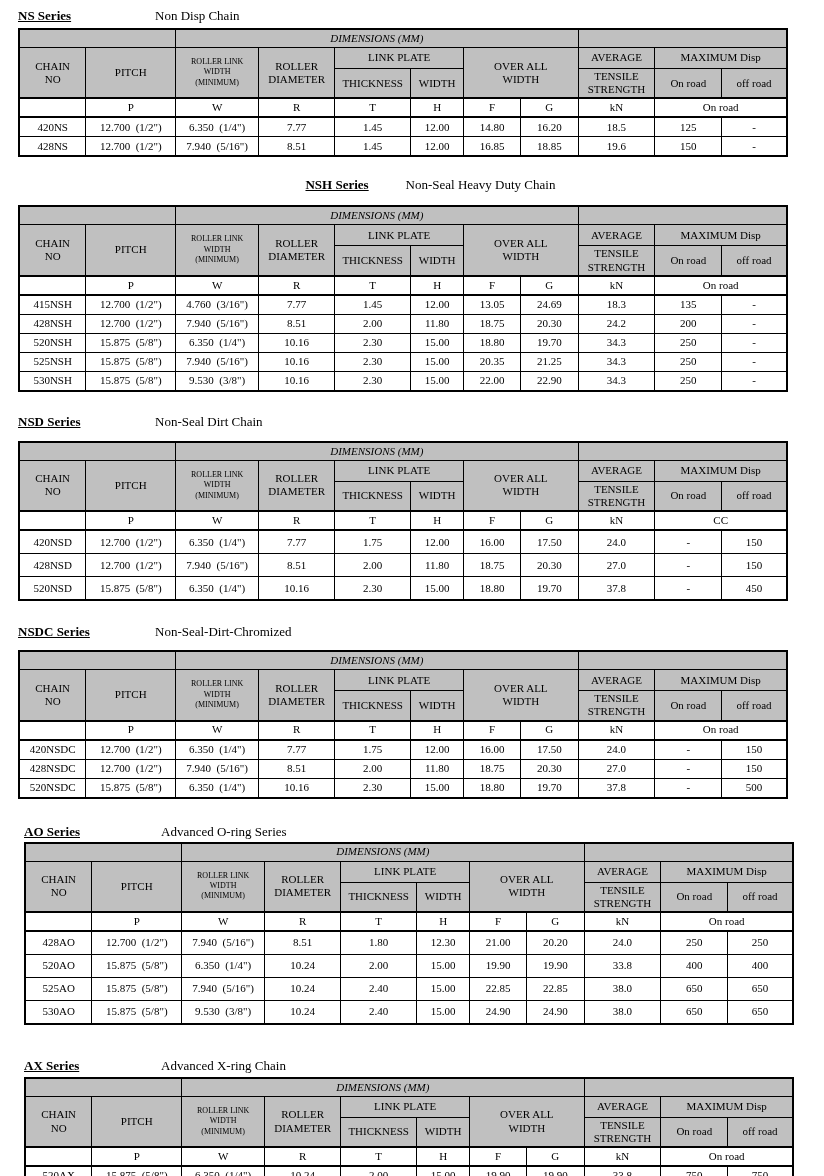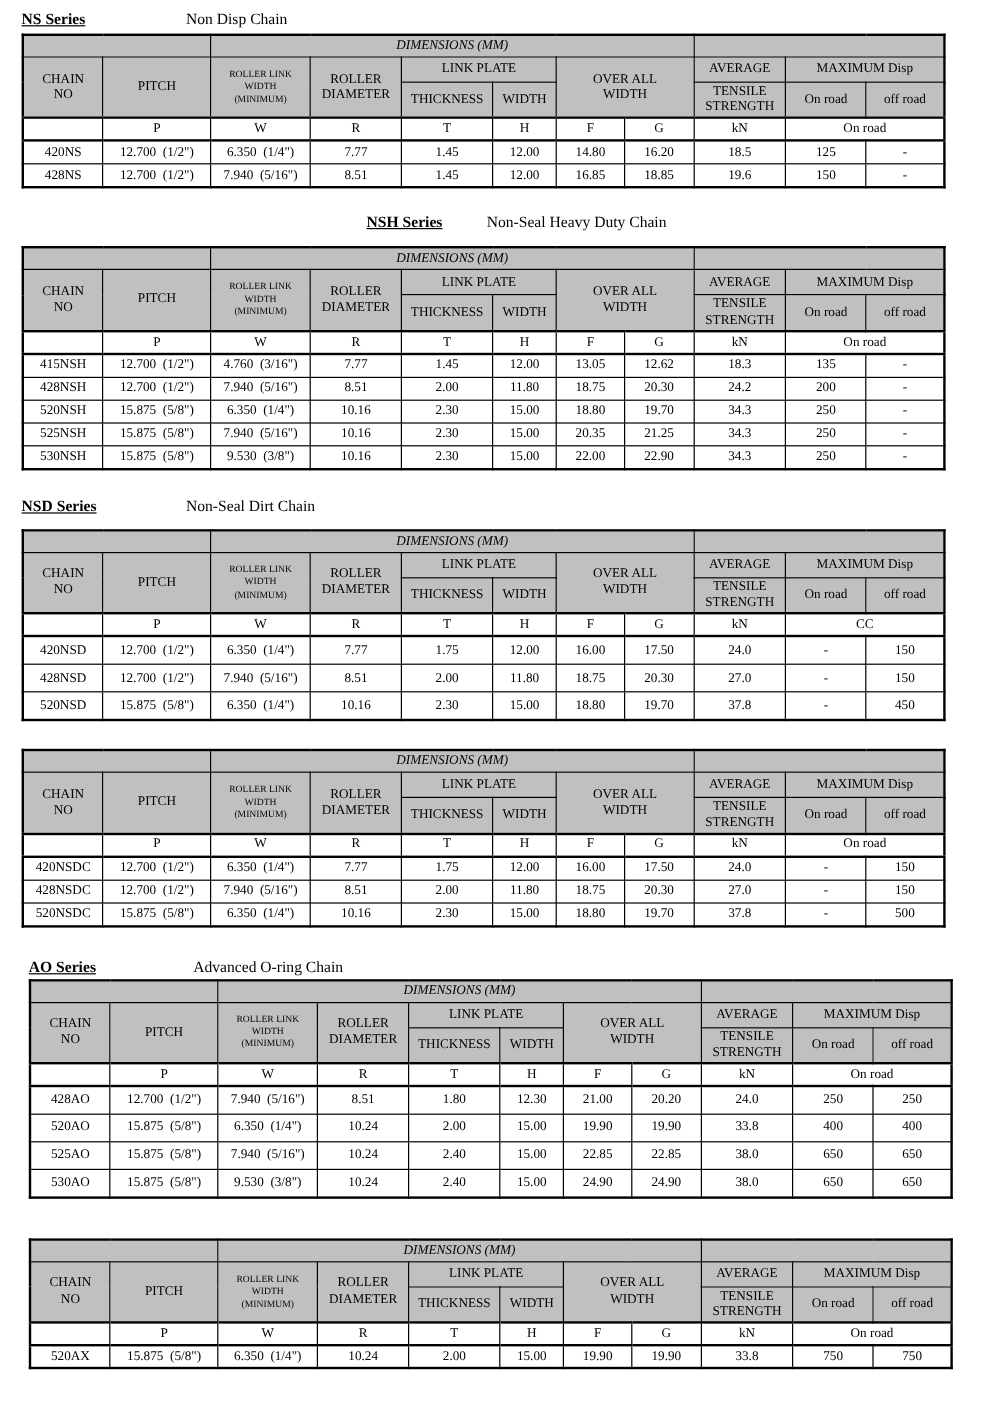--- a/index.html
+++ b/index.html
@@ -213,21 +213,21 @@
           <td colspan="2">On road</td>
         </tr>
       <tr class="drow">
             <td class="d">415NSH</td>
             <td class="d">12.700  (1/2")</td>
             <td class="d">4.760  (3/16")</td>
             <td class="d">7.77</td>
             <td class="d">1.45</td>
             <td class="d">12.00</td>
             <td class="d">13.05</td>
-            <td class="d">12.62</td>
+            <td class="d">24.69</td>
             <td class="d">18.3</td>
             <td class="d">135</td>
             <td class="d">-</td>
           </tr>
           <tr class="drow">
             <td class="d">428NSH</td>
             <td class="d">12.700  (1/2")</td>
             <td class="d">7.940  (5/16")</td>
             <td class="d">8.51</td>
             <td class="d">2.00</td>
@@ -379,20 +379,23 @@
             <td class="d">19.70</td>
             <td class="d">37.8</td>
             <td class="d">-</td>
             <td class="d">450</td>
           </tr>
         </tbody>
     </table>
   </section>
 
   <section class="series">
+    <div class="series-head">
+      <span class="series-name">NSDC Series</span><span class="series-sub">Non-Seal-Dirt-Chromized</span>
+    </div>
     <table class="spec">
       <colgroup>
         <col style="width:8.7%">
           <col style="width:11.7%">
           <col style="width:10.8%">
         <col style="width:9.9%">
           <col style="width:9.9%">
           <col style="width:6.9%">
         <col style="width:7.4%">
           <col style="width:7.5%">
@@ -481,21 +484,21 @@
             <td class="d">37.8</td>
             <td class="d">-</td>
             <td class="d">500</td>
           </tr>
         </tbody>
     </table>
   </section>
 
   <section class="series">
     <div class="series-head">
-      <span class="series-name">AO Series</span><span class="series-sub">Advanced O-ring Chain</span>
+      <span class="series-name">AO Series</span><span class="series-sub">Advanced O-ring Series</span>
     </div>
     <table class="spec">
       <colgroup>
         <col style="width:8.7%">
           <col style="width:11.7%">
           <col style="width:10.8%">
         <col style="width:9.9%">
           <col style="width:9.9%">
           <col style="width:6.9%">
         <col style="width:7.4%">
@@ -597,20 +600,23 @@
             <td class="d">24.90</td>
             <td class="d">38.0</td>
             <td class="d">650</td>
             <td class="d">650</td>
           </tr>
         </tbody>
     </table>
   </section>
 
   <section class="series">
+    <div class="series-head">
+      <span class="series-name">AX Series</span><span class="series-sub">Advanced X-ring Chain</span>
+    </div>
     <table class="spec">
       <colgroup>
         <col style="width:8.7%">
           <col style="width:11.7%">
           <col style="width:10.8%">
         <col style="width:9.9%">
           <col style="width:9.9%">
           <col style="width:6.9%">
         <col style="width:7.4%">
           <col style="width:7.5%">

